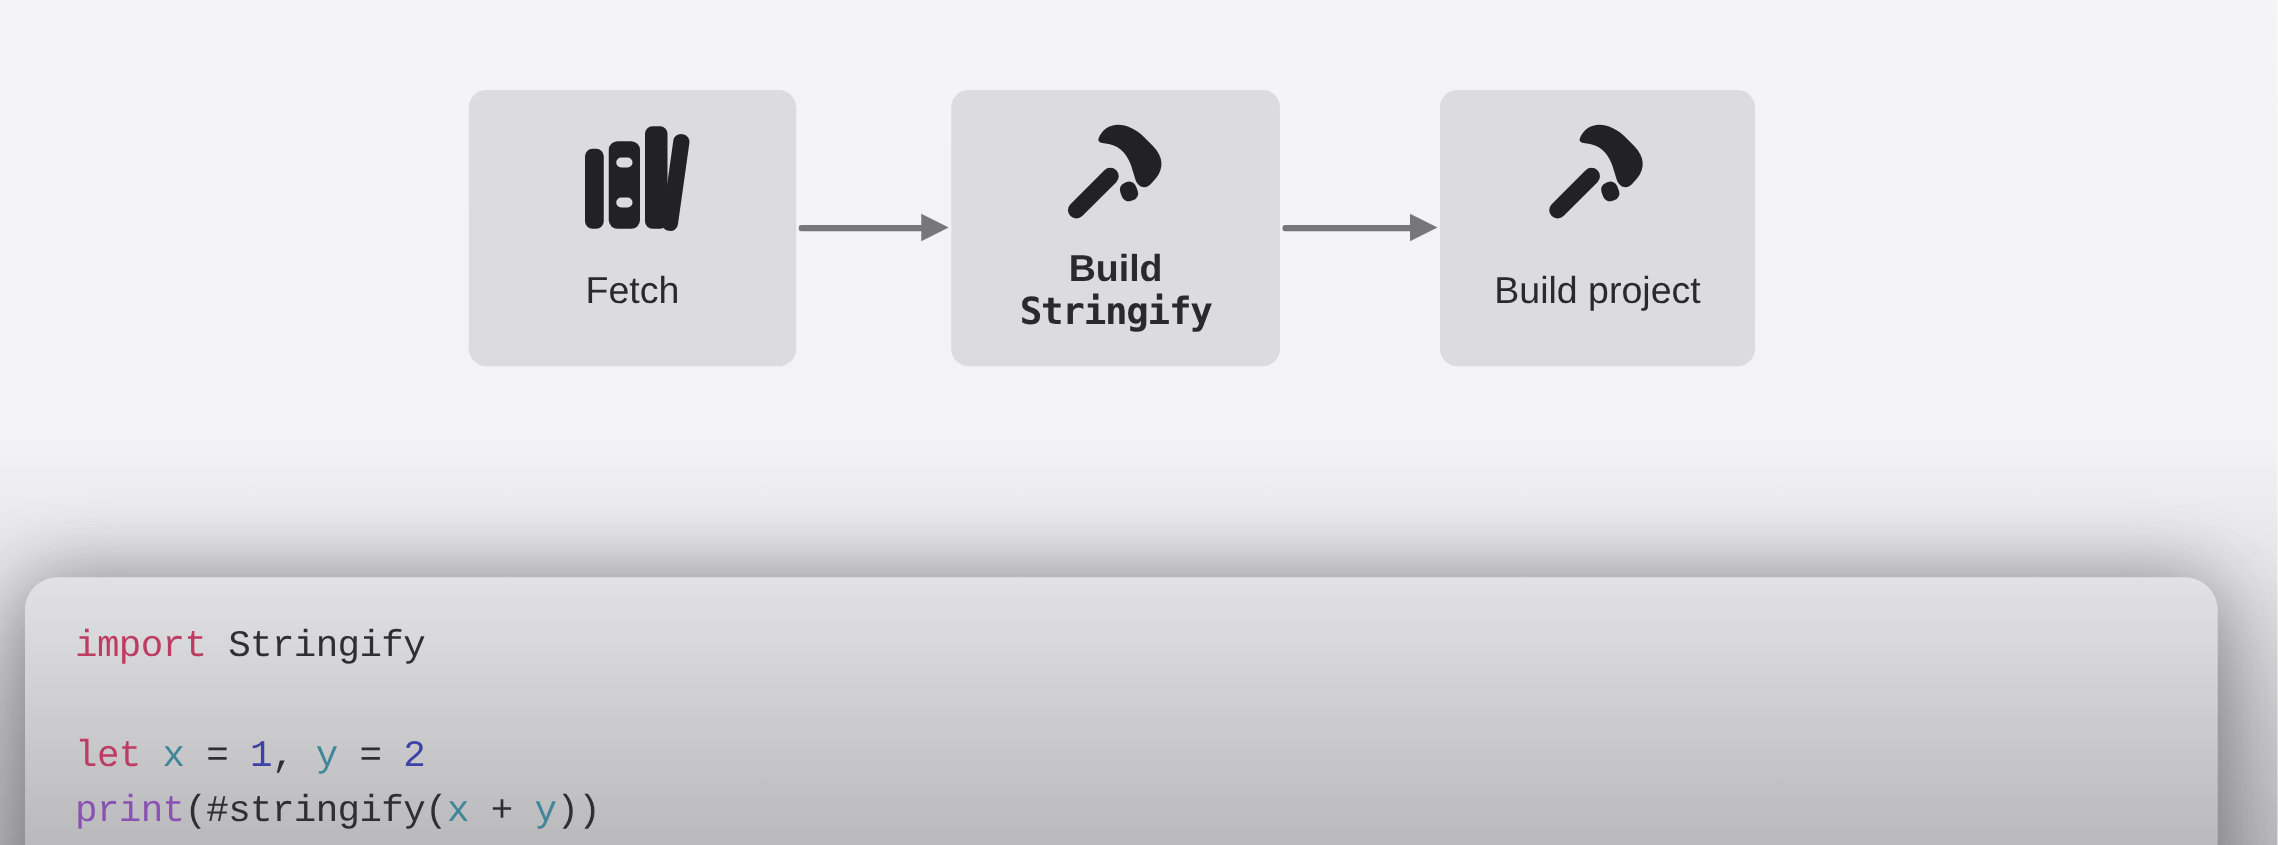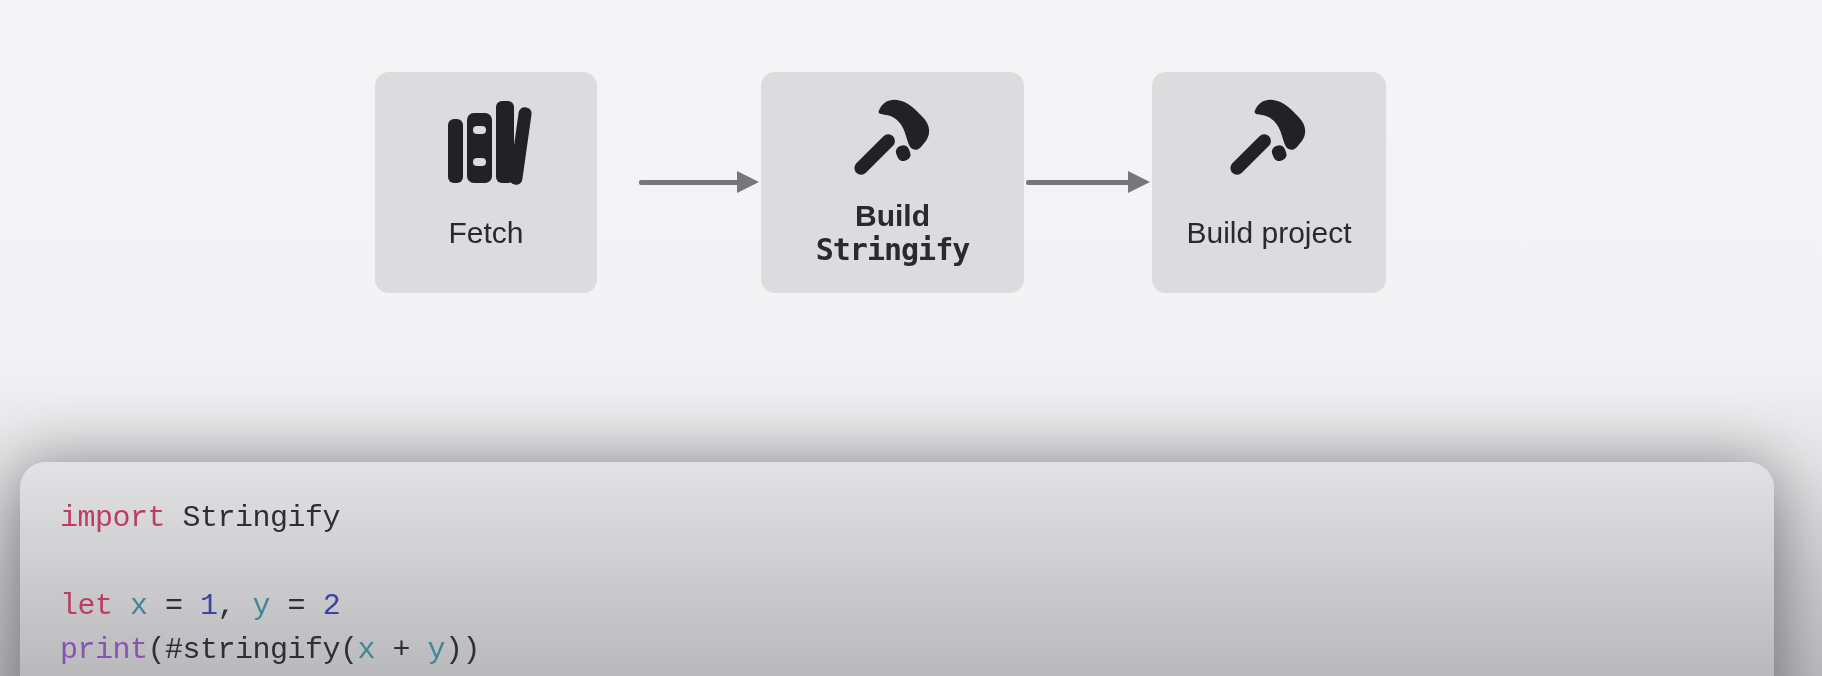--- a/index.html
+++ b/index.html
@@ -15,23 +15,23 @@
   
   .flow-box {
     position: absolute;
     top: 72px; height: 221px;
     background: #DCDCDE;
     border-radius: 14px;
     display: flex; flex-direction: column; align-items: center;
     box-sizing: border-box;
     padding-bottom: 18px;
   }
-  .box-0 { left: 375px;  width: 222px; }
+  .box-0 { left: 375px;  width: 262px; }
   .box-1 { left: 761px;  width: 263px; font-weight: bold; }
-  .box-2 { left: 1152px; width: 234px; }
+  .box-2 { left: 1152px; width: 252px; }
 
   .box-icon { margin-top: 20px; height: 98px; display: flex; align-items: center; justify-content: center; }
   .box-icon svg { display: block; }
 
   .box-label {
     flex: 1;
     display: flex; flex-direction: column; align-items: center; justify-content: center;
     color: #2A2A2E;
     font-size: 30px; line-height: 34px;
     text-align: center;

